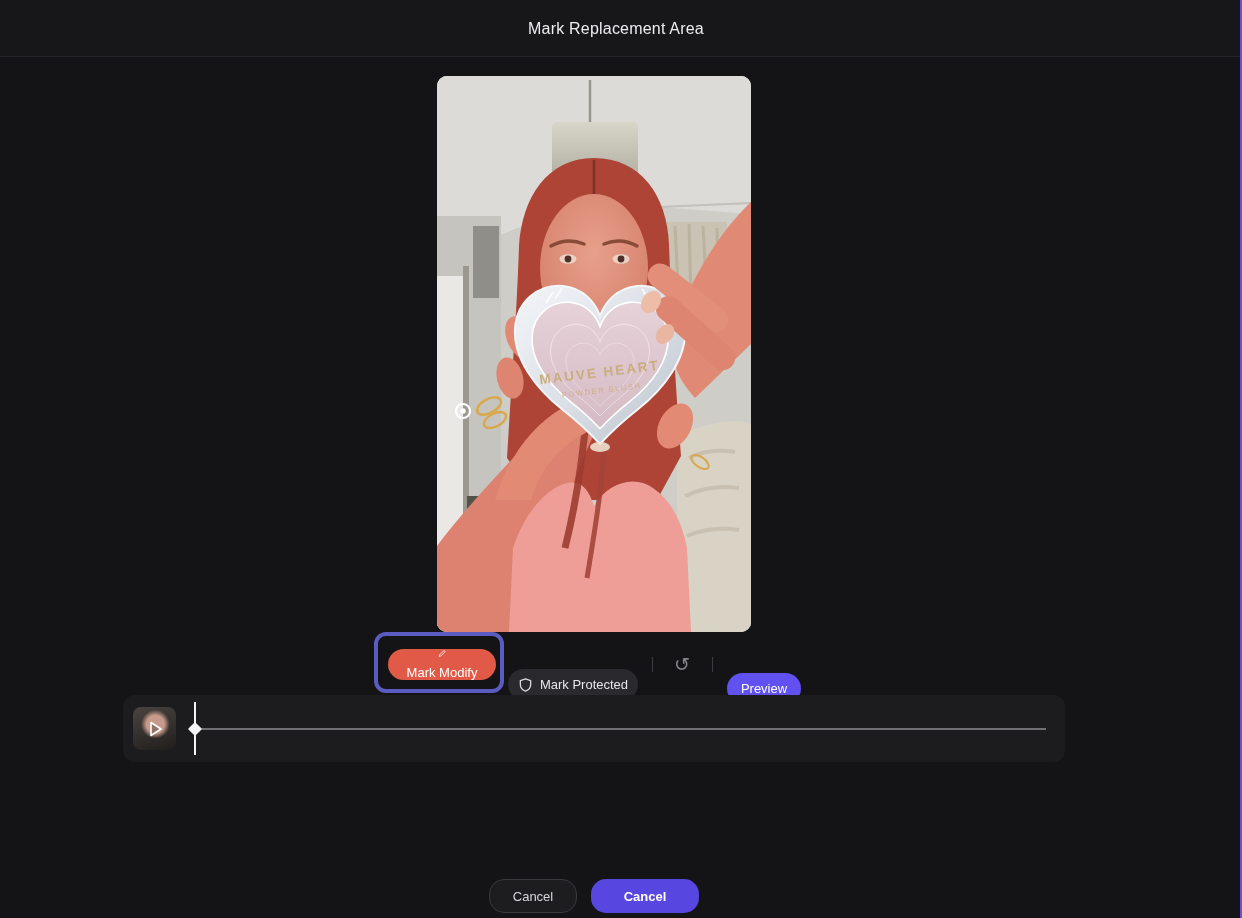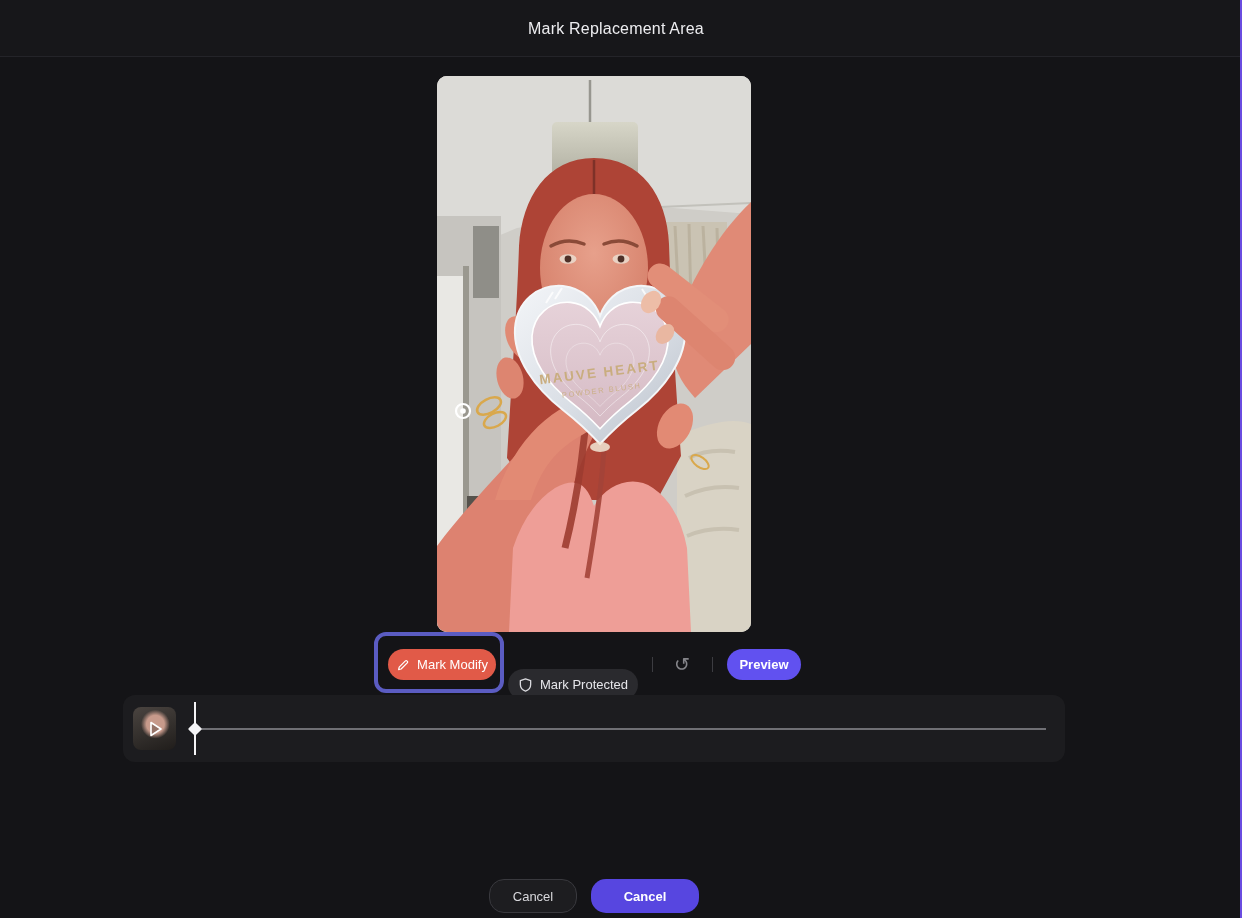--- a/index.html
+++ b/index.html
@@ -33,40 +33,40 @@
   }
   
   .pill {
     position:absolute; top:649px; height:31px; border-radius:16px;
     display:flex; align-items:center; justify-content:center; gap:7px;
     font-size:13px; cursor:pointer; border:none;
     font-family:"Liberation Sans", sans-serif;
   }
   .btn-mark-modify {
     left:388px; width:108px;
-    background:var(--mark-modify-red,#e15a48); color:#fff; font-weight:500;
+    background:var(--mark-modify-red,#e15a48); color:#fff; font-weight:500;flex-direction:column;
   }
   .btn-mark-protected {
     left:508px; width:130px;
     background:#2a2a2e; color:#e6e6ea; font-weight:400;margin-top:20px;
   }
   .toolbar-divider {
     position:absolute; top:657px; width:1px; height:15px; background:#3c3c41;
   }
   .divider-1 { left:652px; }
   .divider-2 { left:712px; }
   .btn-undo {
     position:absolute; left:668px; top:650px; width:28px; height:28px;
     background:transparent; border:none; color:#85858a; font-size:19px;
     line-height:28px; text-align:center; cursor:pointer;
     font-family:"DejaVu Sans", sans-serif;
   }
   .btn-preview {
     left:727px; width:74px;
-    background:var(--preview-purple,#6151f0); color:#fff; font-weight:700;
+    background:var(--preview-purple,#6151f0); color:#fff; font-weight:400;margin-top:24px;
   }
   
   .timeline {
     position:absolute; left:123px; top:695px; width:942px; height:67px;
     background:#1c1c1f; border-radius:12px;
   }
   .thumb {
     position:absolute; left:10px; top:12px; width:43px; height:43px;
     border-radius:8px; overflow:hidden; cursor:pointer;
     background:

